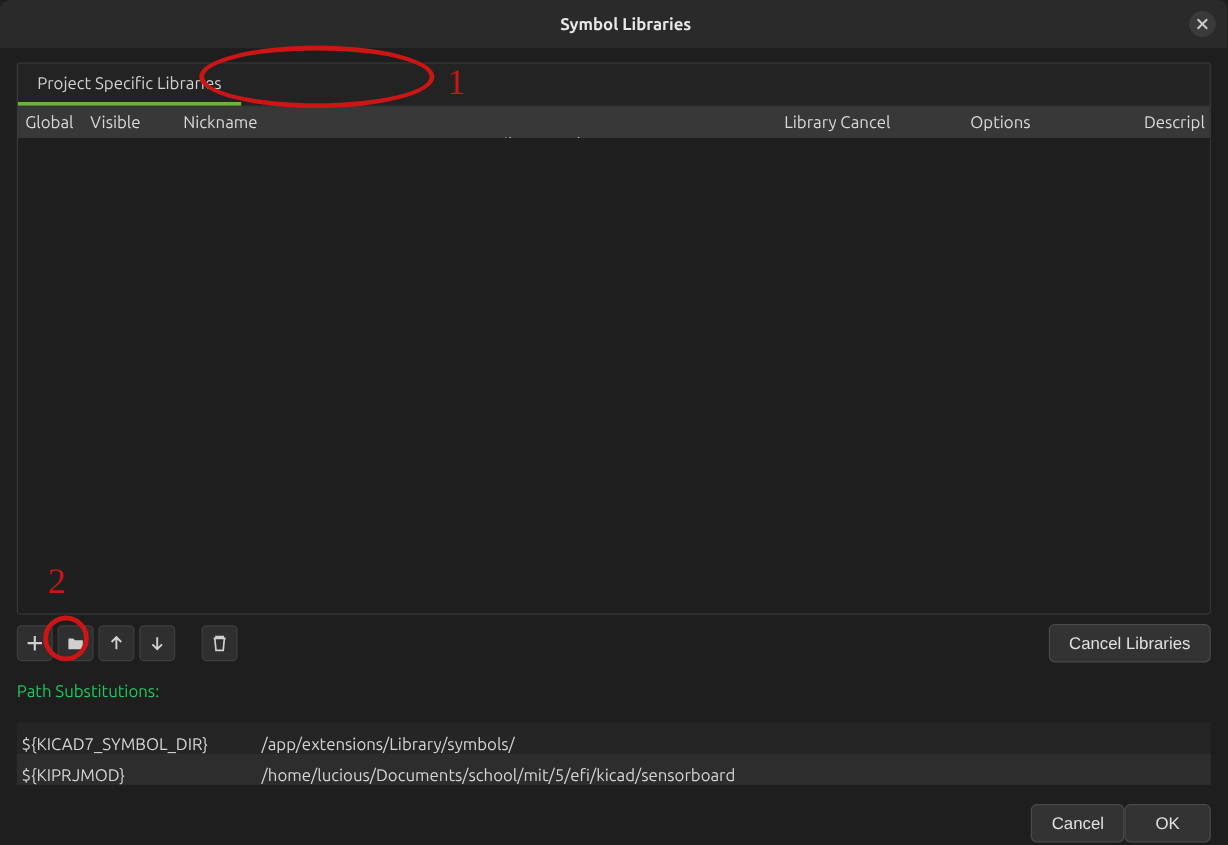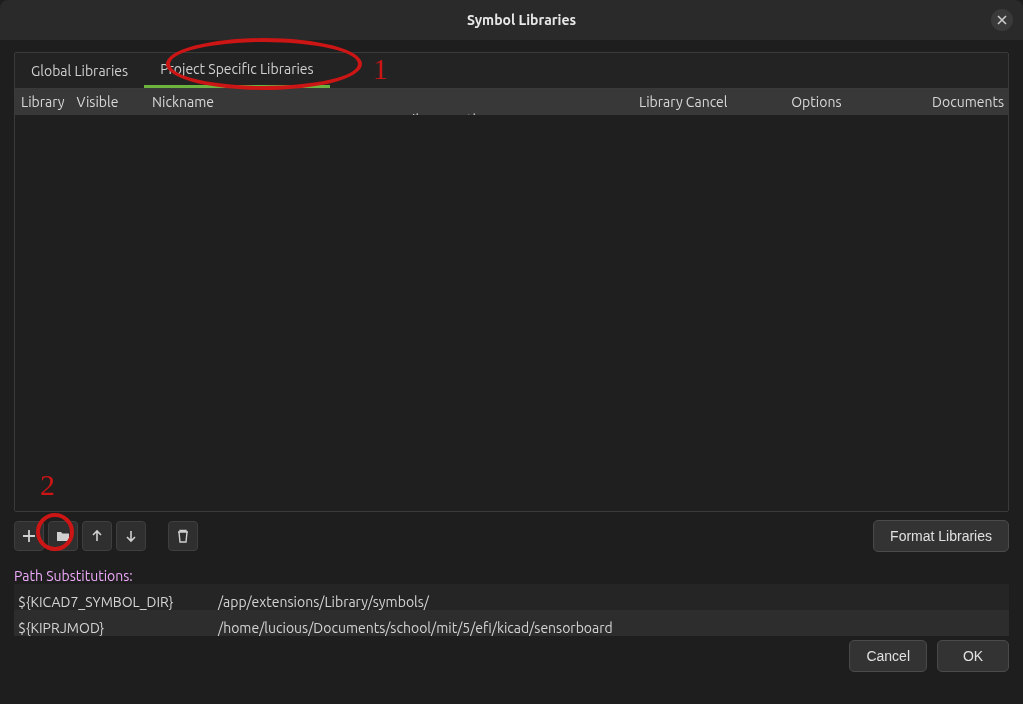--- a/index.html
+++ b/index.html
@@ -124,42 +124,42 @@
     color: #e0e0e0;
     padding: 7px 16px;
     border-radius: 5px;
     cursor: pointer;
     font-size: 14px;
   }
   .paths-section {
     margin-top: 16px;
   }
   .paths-title {
-    color: #f0abfc;
-    font-size: 14px;
-    margin-bottom: 0;
+    color: #22c55e;
+    font-size: 14px;
+    margin-bottom: 18px;
   }
   .paths-table {
     width: 100%;
   }
   .path-row {
     display: flex;
     height: 26px;
     align-items: flex-end;
     font-size: 14px;
   }
   .path-row.dark { background: #252525; }
   .path-row.light { background: #2d2d2d; }
   .path-var { width: 200px; padding-left: 4px; }
   .path-val { flex: 1; padding-left: 4px; }
   .footer {
     display: flex;
     justify-content: flex-end;
-    gap: 10px;
-    margin-top: 4px;
+    gap: 0;
+    margin-top: 16px;
   }
   
   .anno-ellipse {
     position: absolute;
     border: 4px solid #cc1515;
     border-radius: 50%;
     pointer-events: none;
     z-index: 50;
   }
   .anno-circle {
@@ -186,35 +186,32 @@
   <div class="close-btn">
     <svg viewBox="0 0 10 10">
         <path d="M1 1 L9 9 M9 1 L1 9" stroke="currentColor" stroke-width="1.6" fill="none"></path>
       </svg>
   </div>
 </div>
 
 <div class="content">
   <div class="main-panel">
     <div class="tabs">
-      <div class="tab">
-        <span>Global Libraries</span>
-      </div>
       <div class="tab active">
         <span>Project Specific Libraries</span>
       </div>
     </div>
     <div class="table-header">
-      <div class="col col-active">Library</div>
+      <div class="col col-active">Global</div>
       <div class="col col-visible">Visible</div>
       <div class="col col-nickname">Nickname</div>
       <div class="col col-path">Library Path</div>
       <div class="col col-format">Library Cancel</div>
       <div class="col col-options">Options</div>
-      <div class="col col-desc">Documents</div>
+      <div class="col col-desc">Descripl</div>
     </div>
     <div class="table-body"></div>
   </div>
 
   <div class="toolbar-row">
     <div class="icon-buttons">
       <div class="icon-btn">
         <svg viewBox="0 0 16 16">
             <path d="M8 2 V14 M2 8 H14" stroke="currentColor" stroke-width="1.8" fill="none"></path>
           </svg>
@@ -234,21 +231,21 @@
             <path d="M8 3 V13 M4 9 L8 13 L12 9" stroke="currentColor" stroke-width="1.6" fill="none"></path>
           </svg>
       </div>
       <div class="icon-gap"></div>
       <div class="icon-btn">
         <svg viewBox="0 0 16 16">
             <path d="M3 4 H13 M5 4 V2.5 H11 V4 M4 4 L5 14 H11 L12 4" stroke="currentColor" stroke-width="1.4" fill="none"></path>
           </svg>
       </div>
     </div>
-    <button class="text-btn">Format Libraries</button>
+    <button class="text-btn">Cancel Libraries</button>
   </div>
 
   <div class="paths-section">
     <div class="paths-title">Path Substitutions:</div>
     <div class="paths-table">
       <div class="path-row dark">
         <div class="path-var">${KICAD7_SYMBOL_DIR}</div>
         <div class="path-val">/app/extensions/Library/symbols/</div>
       </div>
       <div class="path-row light">

